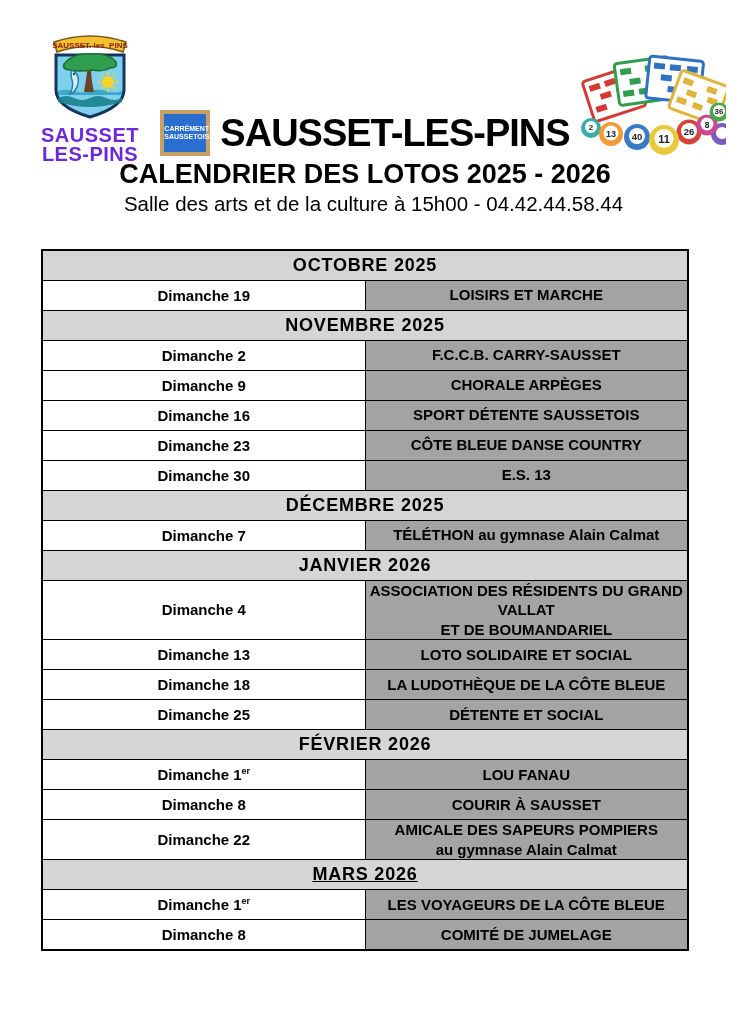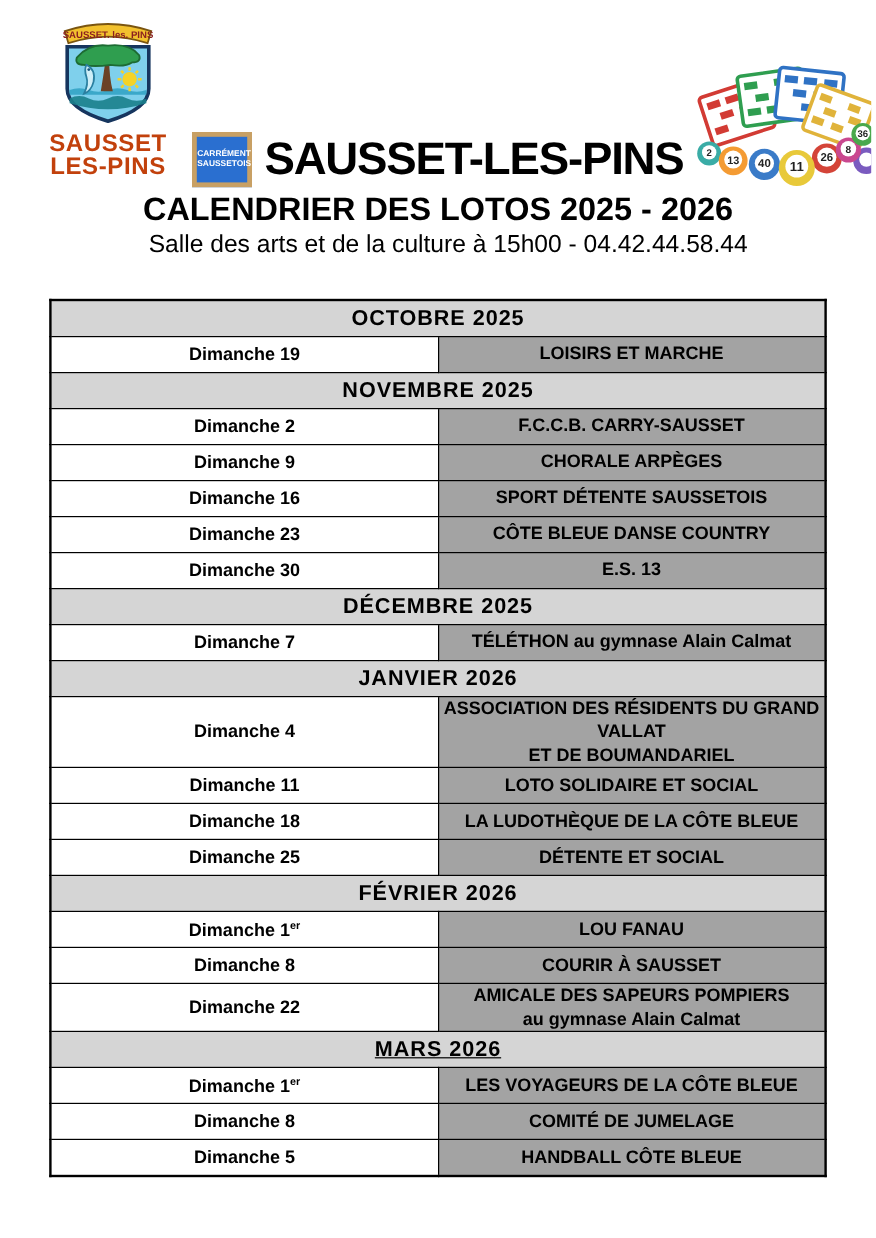--- a/index.html
+++ b/index.html
@@ -9,21 +9,21 @@
     width:730px; height:1032px;
     background:#fff;
     font-family:"Liberation Sans", sans-serif;
     color:#000;
     overflow:hidden;
   }
 
   
   .hdr { position:relative; height:236px; }
 
-  .crest-block { position:absolute; left:40px; top:12px; width:100px; text-align:center; }
+  .crest-block { position:absolute; left:40px; top:28px; width:100px; text-align:center; }
   .wordmark {
     margin-top:2px;
     font-weight:bold; font-size:20px; line-height:0.95;
     letter-spacing:0.5px; text-align:center;
   }
 
   .bingo-art { position:absolute; right:4px; top:52px; }
 
   .title-row {
     display:flex; justify-content:center; align-items:center;
@@ -107,21 +107,21 @@
         </g>
 
         <path d="M44 38 Q42 52 40 64 L50 64 Q47 52 47 38 Z" fill="#6b4226"></path>
         <path d="M20 36 Q30 24 46 26 Q64 24 72 34 Q74 40 66 40 Q60 44 48 42 Q34 44 26 42 Q18 42 20 36 Z" stroke="#1d6b33" stroke-width="1.5" fill="#2f9e4f"></path>
 
         <g>
           <path d="M28 42 Q36 46 34 56 Q32 64 26 66 Q30 58 28 52 Q26 46 28 42 Z" fill="#cfeef7" stroke="#2a7fa0" stroke-width="1.5"></path>
           <circle cx="30" cy="46" r="1.2" fill="#16557a"></circle>
         </g>
       </svg>
-      <div class="wordmark" id="wordmark" style="color: #c2410c;">
+      <div class="wordmark" id="wordmark" style="color: #6d28d9;">
         <div>SAUSSET</div>
         <div>LES-PINS</div>
       </div>
     </div>
 
     <svg class="bingo-art" width="150" height="110" viewBox="0 0 150 110">
 
       <g transform="translate(6,30) rotate(-18)" style="color: rgb(210, 59, 52);">
         <rect x="0" y="0" width="54" height="42" rx="3" fill="#fff" stroke="currentColor" stroke-width="3"></rect>
         <g fill="currentColor">
@@ -261,21 +261,21 @@
           <td class="name-cell">TÉLÉTHON au gymnase Alain Calmat</td>
         </tr>
         <tr>
           <td colspan="2" class="month-cell" style="background: rgb(213, 213, 213);">JANVIER 2026</td>
         </tr>
         <tr>
           <td class="day-cell">Dimanche 4</td>
           <td class="name-cell">ASSOCIATION DES RÉSIDENTS DU GRAND VALLAT<br>ET DE BOUMANDARIEL</td>
         </tr>
         <tr>
-          <td class="day-cell">Dimanche 11</td>
+          <td class="day-cell">Dimanche 13</td>
           <td class="name-cell">LOTO SOLIDAIRE ET SOCIAL</td>
         </tr>
         <tr>
           <td class="day-cell">Dimanche 18</td>
           <td class="name-cell">LA LUDOTHÈQUE DE LA CÔTE BLEUE</td>
         </tr>
         <tr>
           <td class="day-cell">Dimanche 25</td>
           <td class="name-cell">DÉTENTE ET SOCIAL</td>
         </tr>
@@ -297,20 +297,16 @@
         <tr>
           <td colspan="2" class="month-cell" style="background: rgb(213, 213, 213); text-decoration: underline;">MARS 2026</td>
         </tr>
         <tr>
           <td class="day-cell">Dimanche 1<sup>er</sup></td>
           <td class="name-cell">LES VOYAGEURS DE LA CÔTE BLEUE</td>
         </tr>
         <tr>
           <td class="day-cell">Dimanche 8</td>
           <td class="name-cell">COMITÉ DE JUMELAGE</td>
-        </tr>
-        <tr>
-          <td class="day-cell">Dimanche 5</td>
-          <td class="name-cell">HANDBALL CÔTE BLEUE</td>
         </tr>
       </tbody>
   </table>
 </div>
 
 </body></html>

